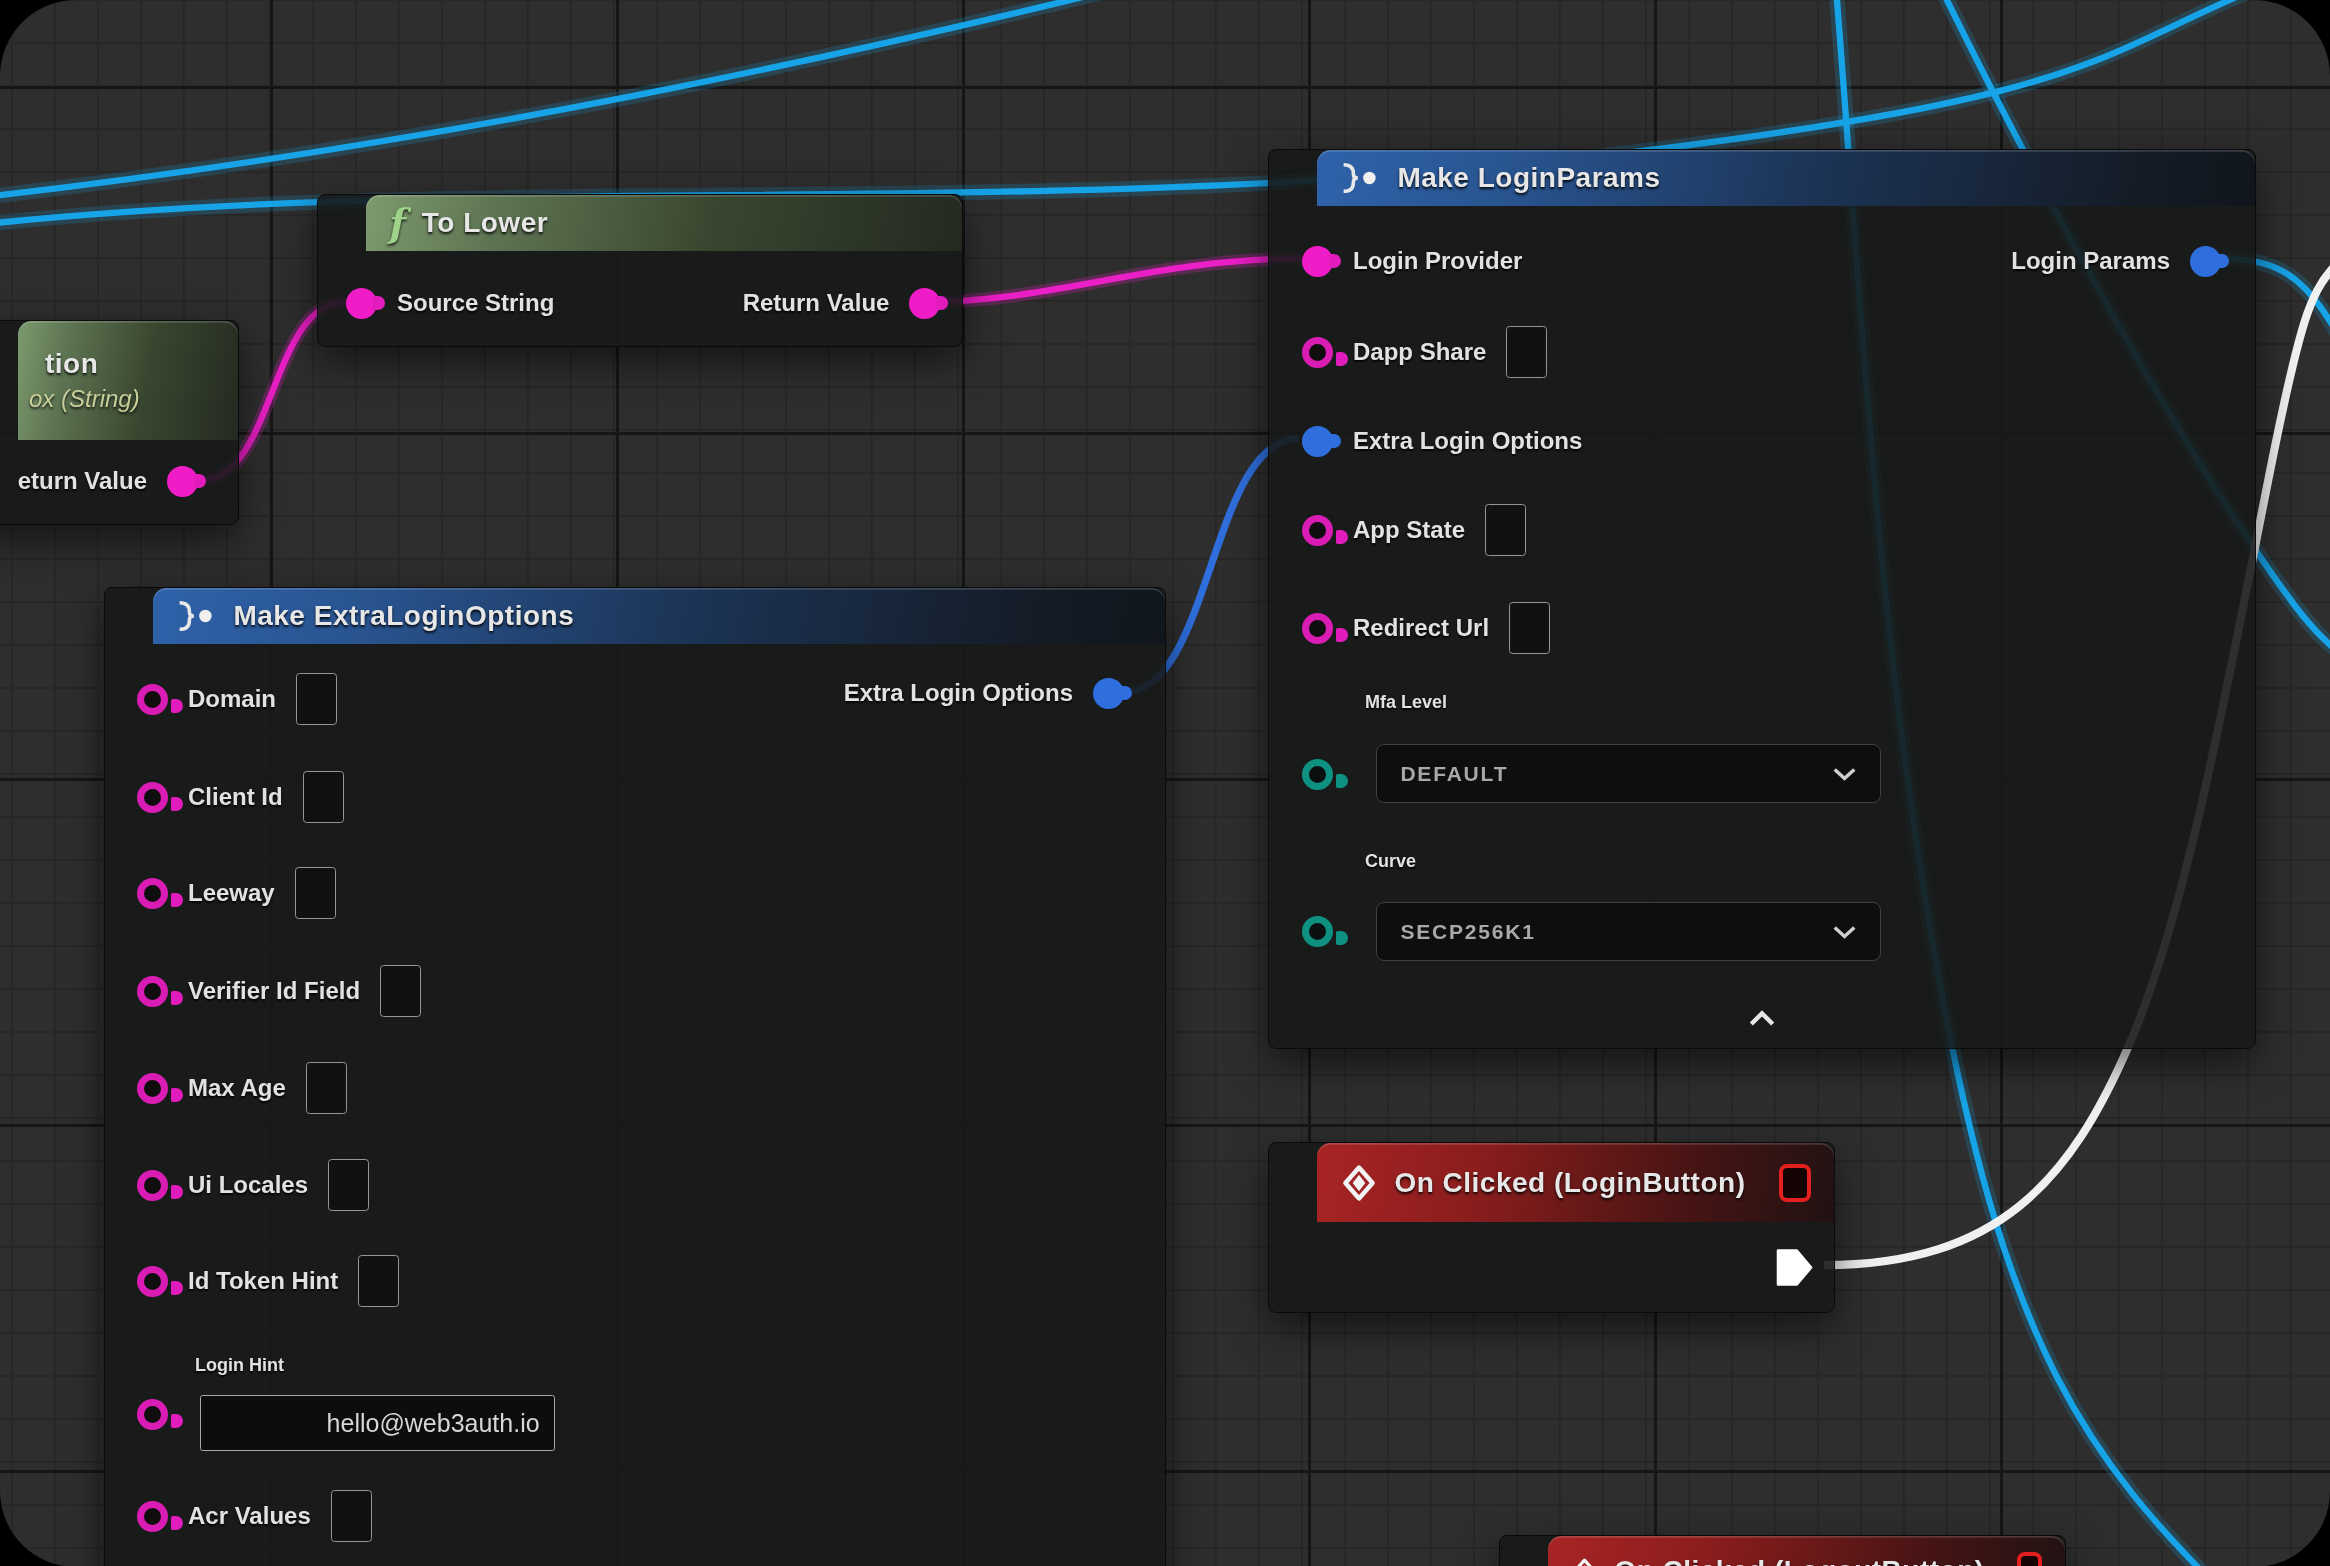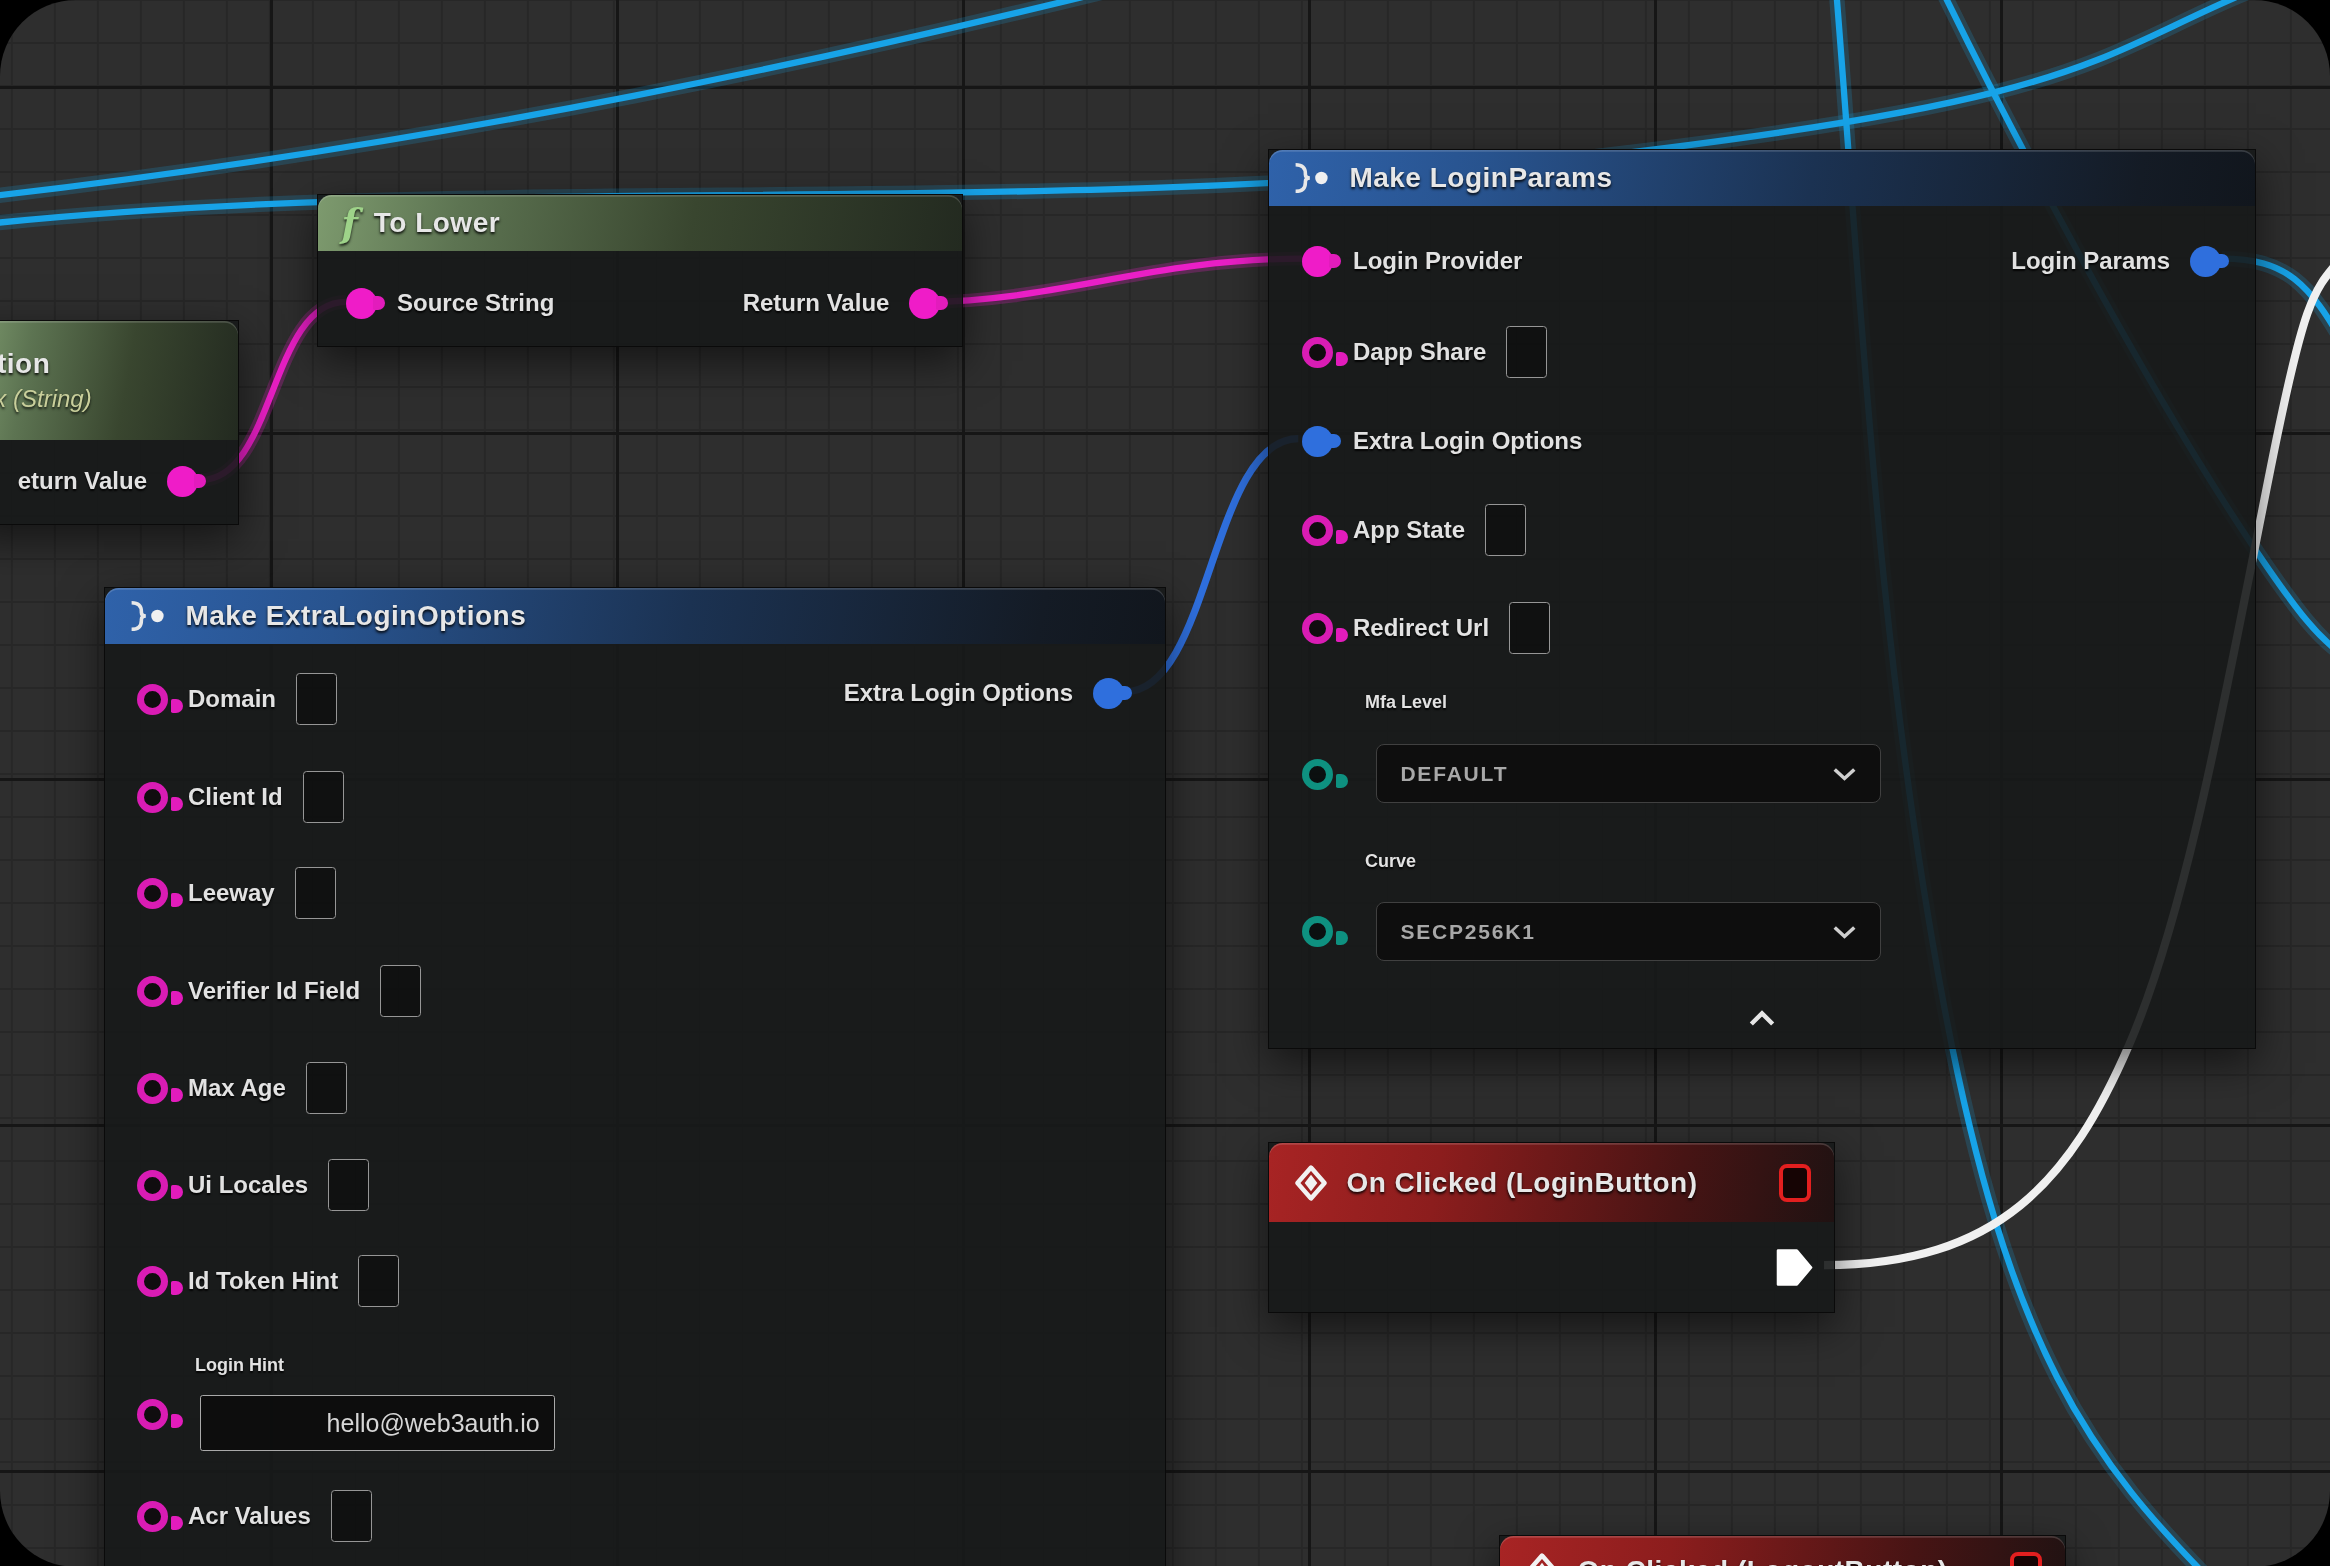--- a/index.html
+++ b/index.html
@@ -14,22 +14,23 @@
       linear-gradient(90deg,#161616 2.7px, transparent 2.7px),
       linear-gradient(#272727 1.8px, transparent 1.8px),
       linear-gradient(90deg,#272727 1.8px, transparent 1.8px);
     background-size:346px 346px,346px 346px,43px 43px,43px 43px;
     background-position:270px 86px,270px 86px,10.8px 42px,10.8px 42px;
   }
   #wires{position:absolute;inset:0;z-index:1;}
   .node{
     position:absolute;z-index:2;
     background:rgba(23,25,25,0.90);
-    border:1.8px solid #0a0a0a;border-radius:0;
+    border:1.8px solid #0a0a0a;border-radius:8px;
     box-shadow:0 14.4px 40px rgba(0,0,0,.55);
+    padding-left:48px;
   }
   .node-header{
     display:flex;align-items:center;gap:16px;
     border-radius:13.5px 13.5px 0 0;
     padding:0 23.4px;height:56px;
     box-shadow:inset 0 1.8px 0 rgba(255,255,255,.16);
   }
   .hdr-green{background:linear-gradient(100deg,#7d9a6e 0%,#5d7452 22%,#39462f 58%,#232a20 100%);}
   .hdr-blue{background:linear-gradient(100deg,#2f62aa 0%,#28538e 22%,#1b3252 55%,#141b25 88%,#11161d 100%);}
   .hdr-red{background:linear-gradient(100deg,#a82424 0%,#8c1d1d 30%,#471414 72%,#201212 100%);}

